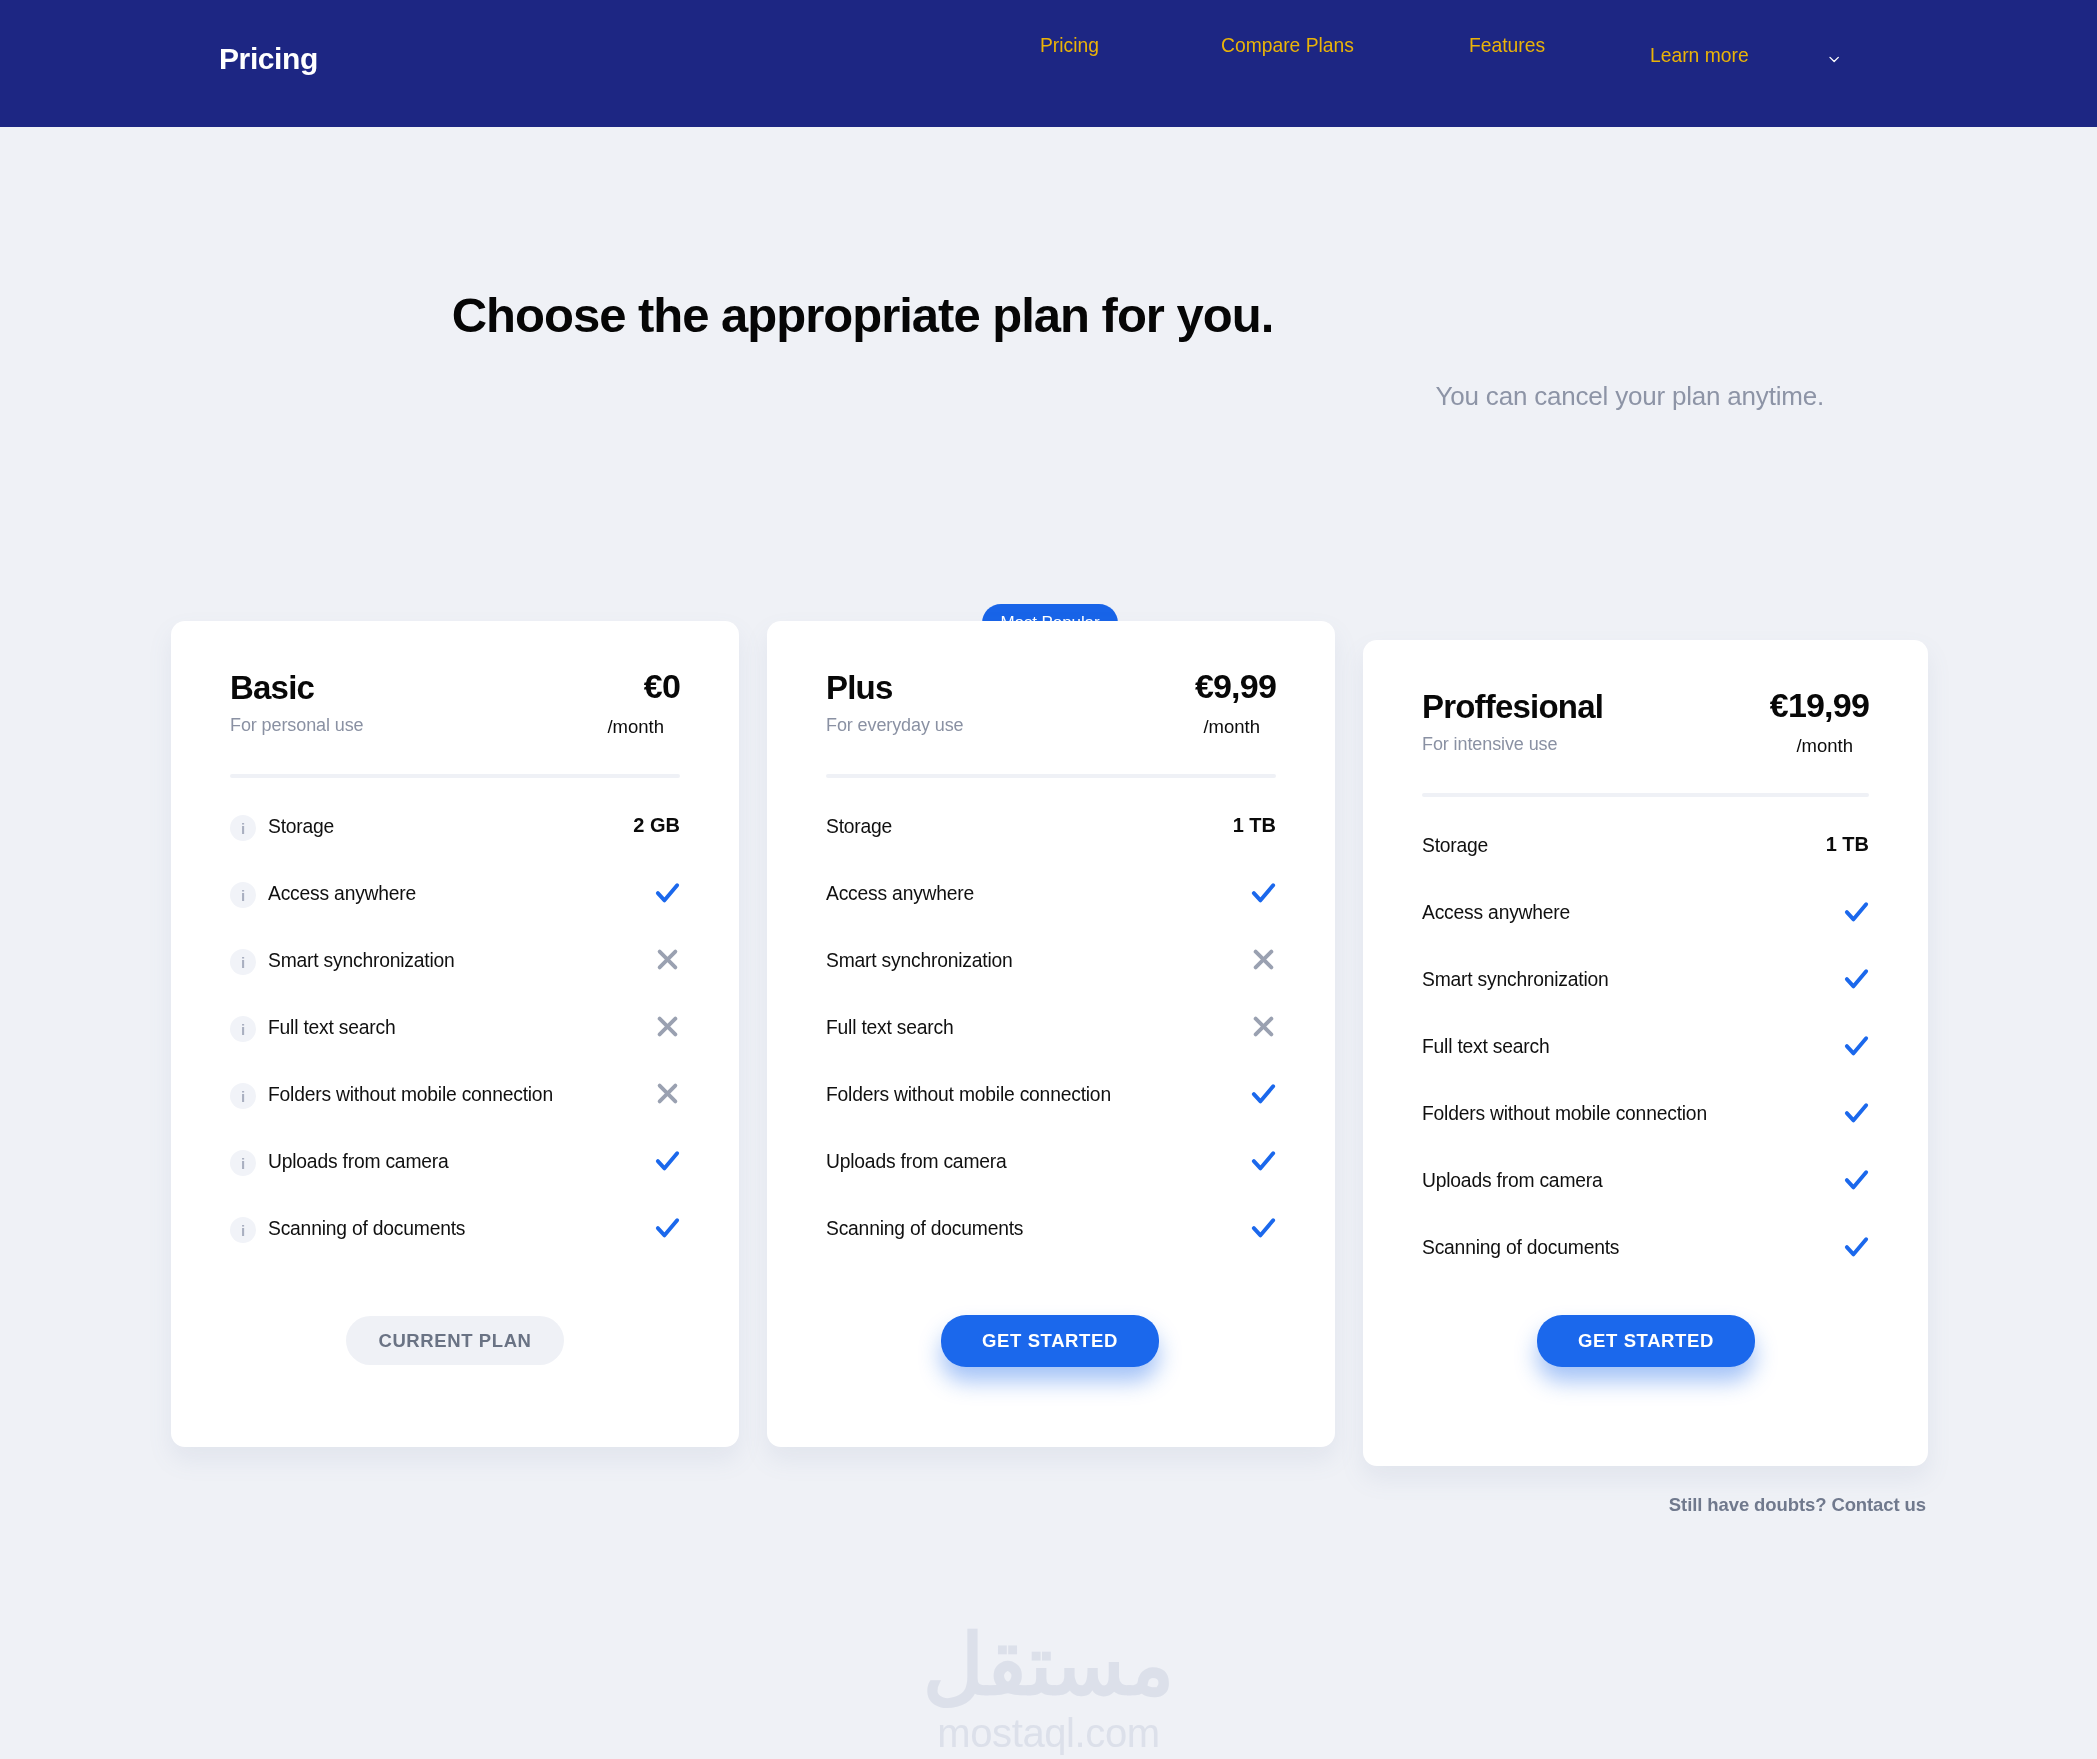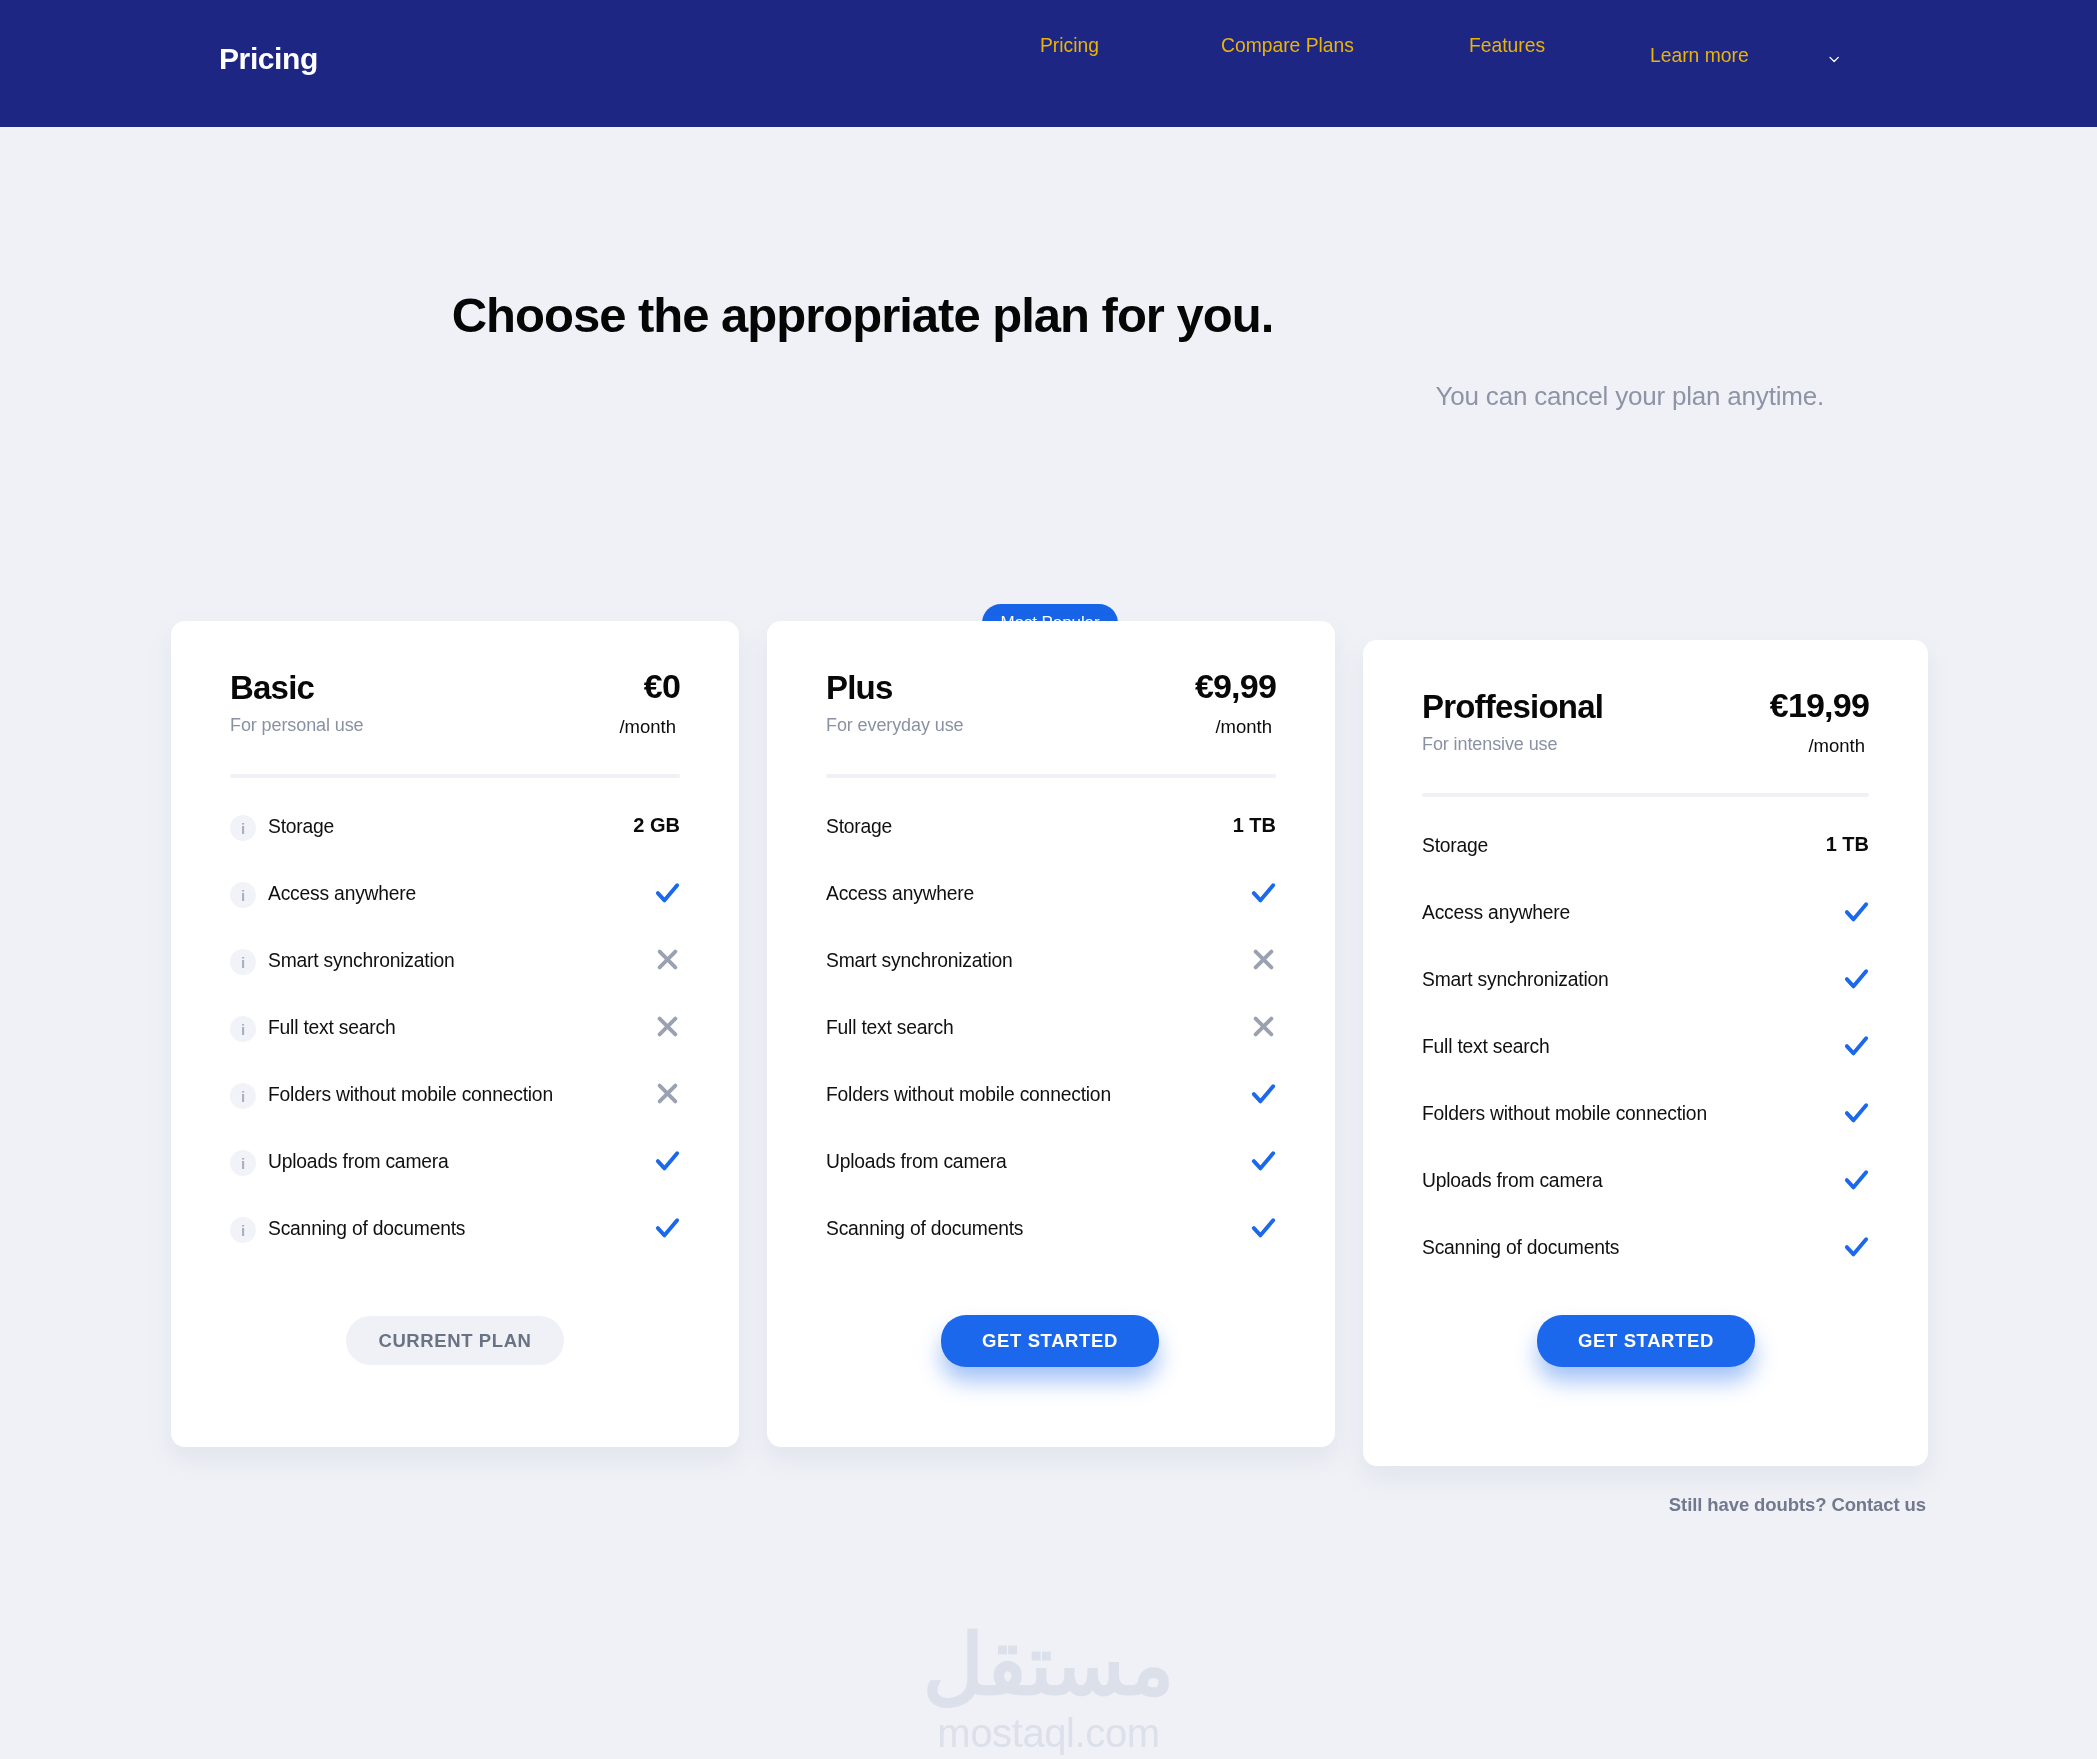--- a/index.html
+++ b/index.html
@@ -83,21 +83,21 @@
     position:absolute; left:0; top:44px;
     font-size:18px; font-weight:500; color:#8a91a3;
     letter-spacing:-0.1px;
   }
   .plan-price{
     position:absolute; right:0; top:-1.7px;
     font-size:34px; font-weight:bold; color:#080808;
     letter-spacing:-0.8px; line-height:1; text-align:right;
   }
   .plan-period{
-    position:absolute; right:4px; top:45px;
+    position:absolute; right:16px; top:45px;
     font-size:18.5px; font-weight:500; color:#0b0b0b;
     text-align:center;
   }
 
   .divider{
     position:absolute; left:59px; right:59px; top:153px;
     height:3.8px; border-radius:2.1px; background:#eff1f6;
   }
 
   

